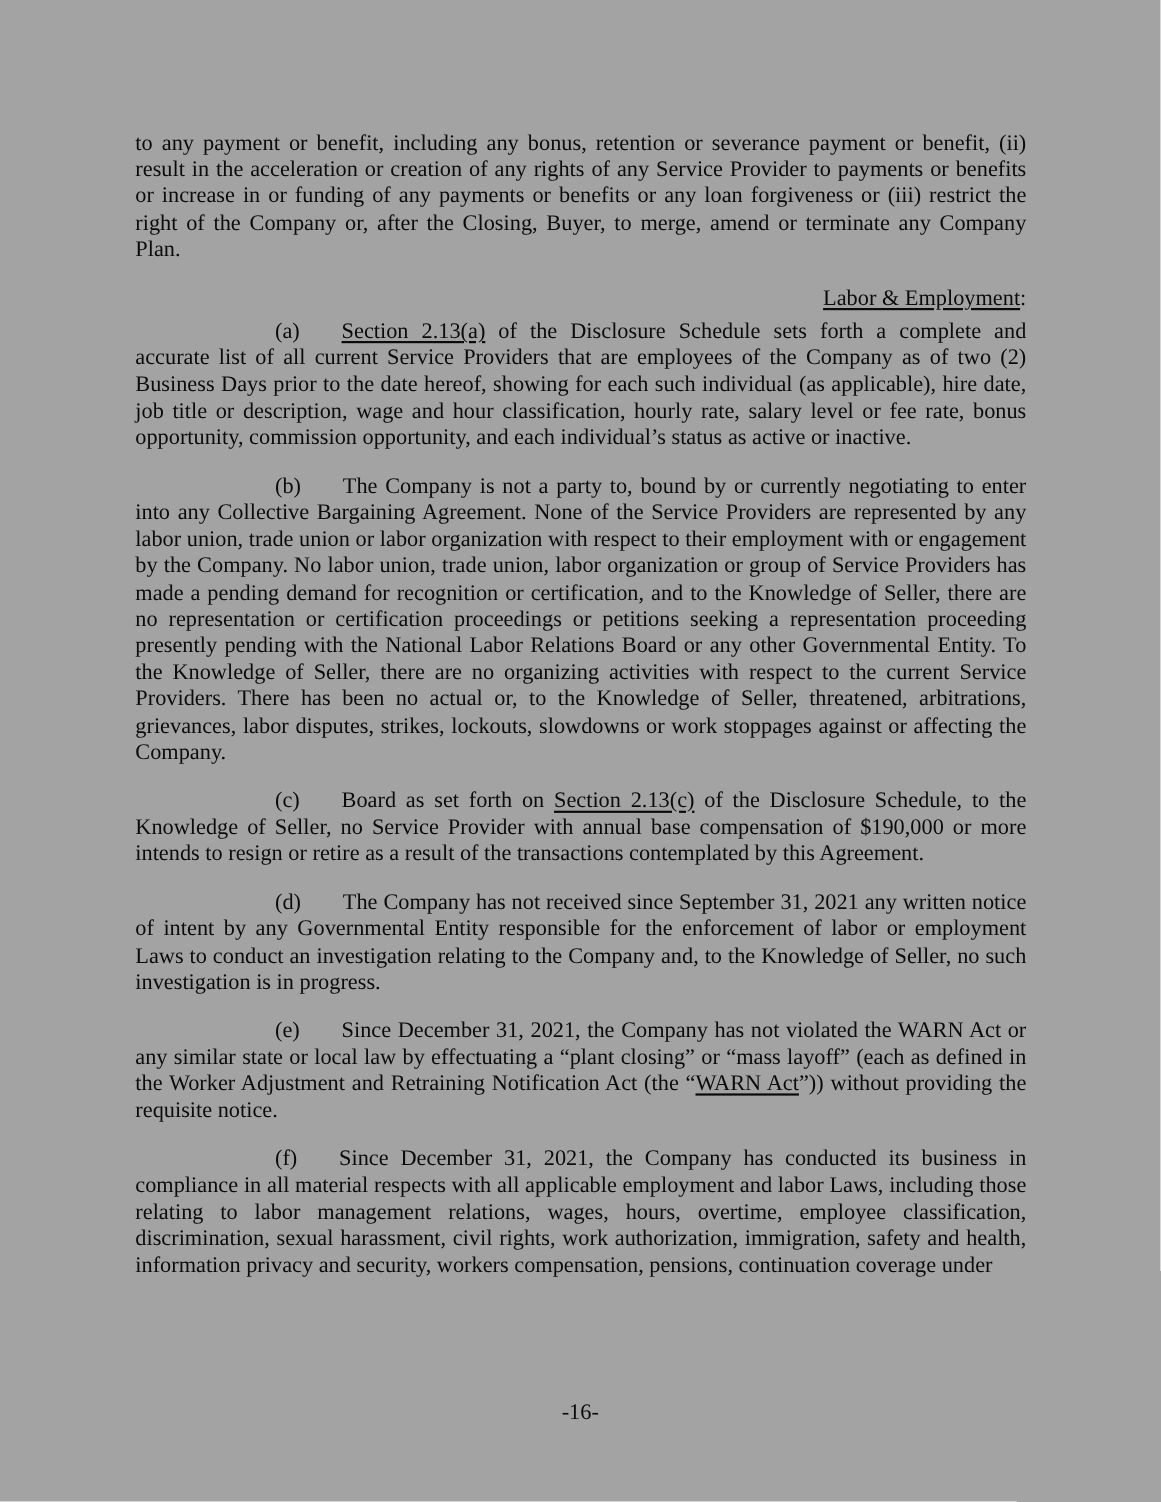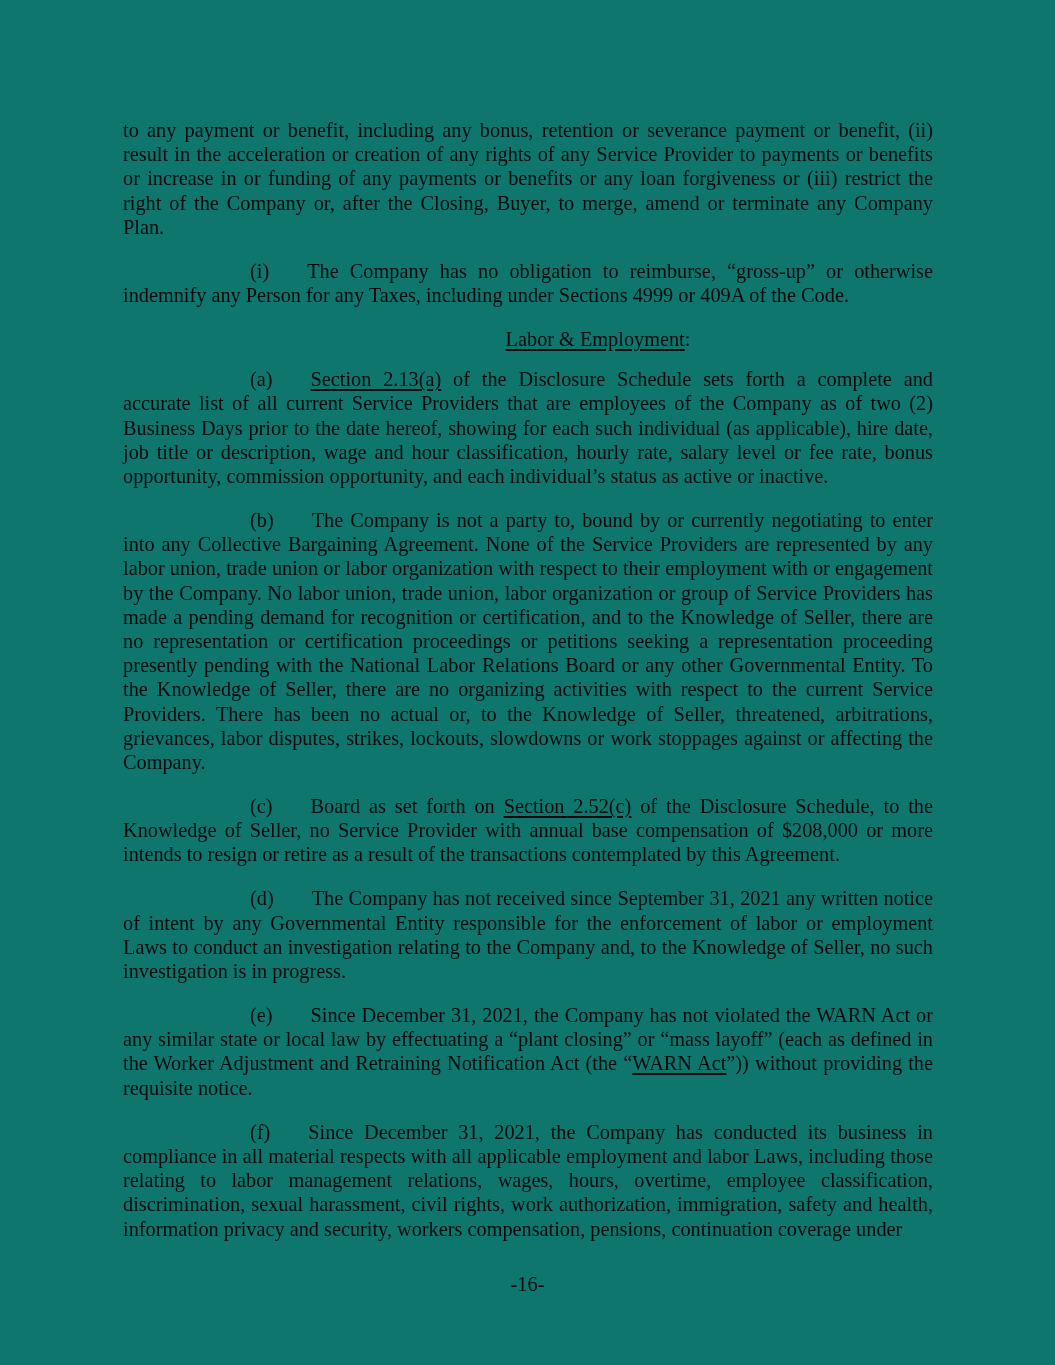--- a/index.html
+++ b/index.html
@@ -4,44 +4,44 @@
 <style>
   html, body {
     margin: 0;
     padding: 0;
     background: #ffffff;
   }
   .page {
     position: relative;
     width: 1055px;
     height: 1365px;
-    background: #0f766e;
+    background: #a3a3a3;
     color: #0b0b0b;
     font-family: "Liberation Serif", "DejaVu Serif", serif;
     font-size: 20.3px;
     line-height: 24.2px;
     overflow: hidden;
   }
   .content {
     position: absolute;
     top: 118px;
     left: 123px;
     width: 810px;
   }
   p.para {
     margin: 0 0 19.8px 0;
     text-align: justify;
   }
   p.para.indent {
     text-indent: 127px;
   }
   p.heading-line {
-    margin: 0 0 16px 0;
+    margin: 0 0 6px 0;
     text-indent: 140px;
-    text-align: center;
+    text-align: right;
   }
   .u {
     text-decoration: underline;
     text-underline-offset: 3px;
   }
   .tab {
     display: inline-block;
     width: 38px;
   }
   .footer {
@@ -56,29 +56,28 @@
   }
 </style>
 </head>
 <body>
 
 <div class="page">
   <div class="content">
 
     <p class="para"><span>to any payment or benefit, including any bonus, retention or severance payment or benefit, (ii) result in the acceleration or creation of any rights of any Service Provider to payments or benefits or increase in or funding of any payments or benefits or any loan forgiveness or (iii) restrict the right of the Company or, after the Closing, Buyer, to merge, amend or terminate any Company Plan.</span></p>
 
-    <p class="para indent"><span>(i)</span><span class="tab"></span><span>The Company has no obligation to reimburse, “gross-up” or otherwise indemnify any Person for any Taxes, including under Sections 4999 or 409A of the Code.</span></p>
 
     <p class="heading-line"><span class="u">Labor &amp; Employment</span><span>:</span></p>
 
     <p class="para indent"><span>(a)</span><span class="tab"></span><span class="u">Section 2.13(a)</span><span> of the Disclosure Schedule sets forth a complete and accurate list of all current Service Providers that are employees of the Company as of two (2) Business Days prior to the date hereof, showing for each such individual (as applicable), hire date, job title or description, wage and hour classification, hourly rate, salary level or fee rate, bonus opportunity, commission opportunity, and each individual’s status as active or inactive.</span></p>
 
     <p class="para indent"><span>(b)</span><span class="tab"></span><span>The Company is not a party to, bound by or currently negotiating to enter into any Collective Bargaining Agreement.  None of the Service Providers are represented by any labor union, trade union or labor organization with respect to their employment with or engagement by the Company.  No labor union, trade union, labor organization or group of Service Providers has made a pending demand for recognition or certification, and to the Knowledge of Seller, there are no representation or certification proceedings or petitions seeking a representation proceeding presently pending with the National Labor Relations Board or any other Governmental Entity.  To the Knowledge of Seller, there are no organizing activities with respect to the current Service Providers.  There has been no actual or, to the Knowledge of Seller, threatened, arbitrations, grievances, labor disputes, strikes, lockouts, slowdowns or work stoppages against or affecting the Company.</span></p>
 
-    <p class="para indent"><span>(c)</span><span class="tab"></span><span>Board as set forth on </span><span class="u">Section 2.52(c)</span><span> of the Disclosure Schedule, to the Knowledge of Seller, no Service Provider with annual base compensation of $208,000 or more intends to resign or retire as a result of the transactions contemplated by this Agreement.</span></p>
+    <p class="para indent"><span>(c)</span><span class="tab"></span><span>Board as set forth on </span><span class="u">Section 2.13(c)</span><span> of the Disclosure Schedule, to the Knowledge of Seller, no Service Provider with annual base compensation of $190,000 or more intends to resign or retire as a result of the transactions contemplated by this Agreement.</span></p>
 
     <p class="para indent"><span>(d)</span><span class="tab"></span><span>The Company has not received since September 31, 2021 any written notice of intent by any Governmental Entity responsible for the enforcement of labor or employment Laws to conduct an investigation relating to the Company and, to the Knowledge of Seller, no such investigation is in progress.</span></p>
 
     <p class="para indent"><span>(e)</span><span class="tab"></span><span>Since December 31, 2021, the Company has not violated the WARN Act or any similar state or local law by effectuating a “plant closing” or “mass layoff” (each as defined in the Worker Adjustment and Retraining Notification Act (the “</span><span class="u">WARN Act</span><span>”)) without providing the requisite notice.</span></p>
 
     <p class="para indent"><span>(f)</span><span class="tab"></span><span>Since December 31, 2021, the Company has conducted its business in compliance in all material respects with all applicable employment and labor Laws, including those relating to labor management relations, wages, hours, overtime, employee classification, discrimination, sexual harassment, civil rights, work authorization, immigration, safety and health, information privacy and security, workers compensation, pensions, continuation coverage under</span></p>
 
   </div>
 
   <div class="footer">-16-</div>

